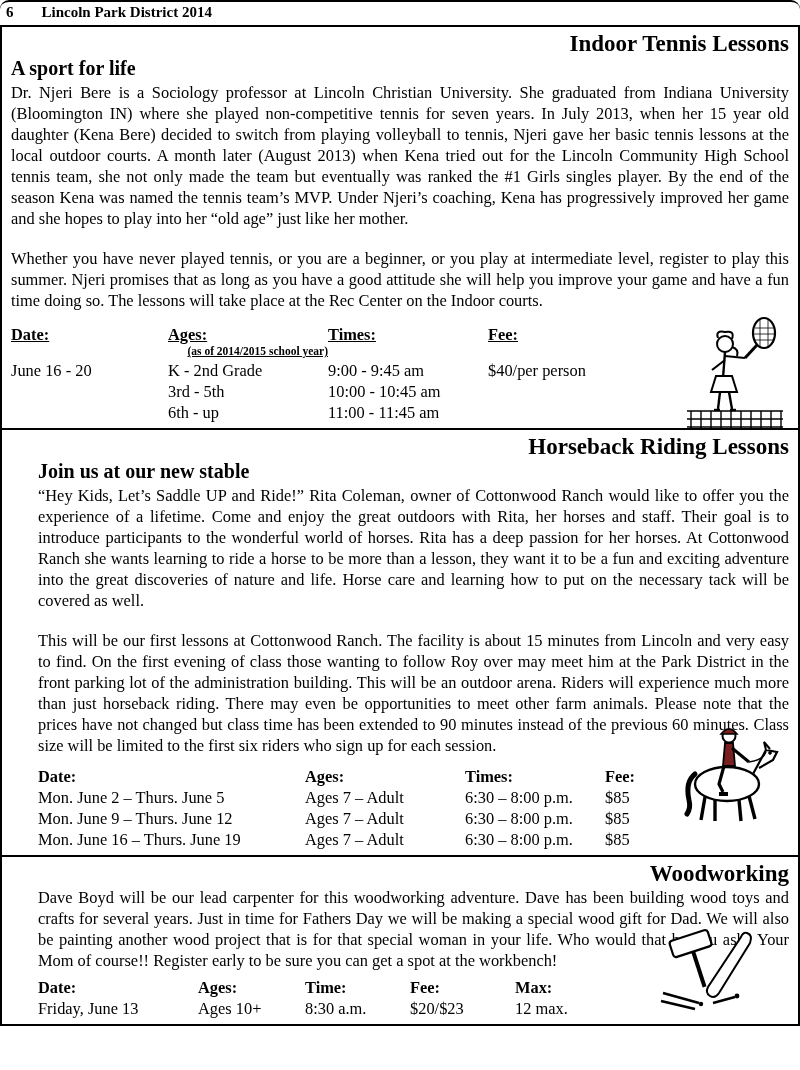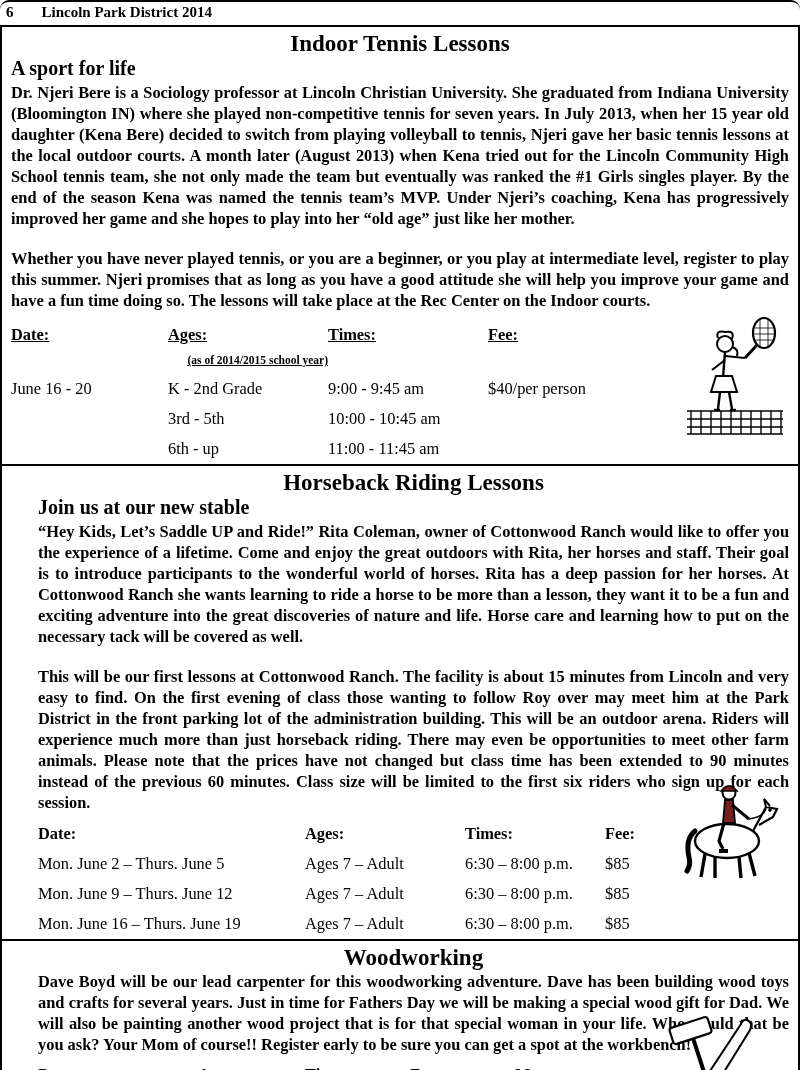--- a/index.html
+++ b/index.html
@@ -22,50 +22,49 @@
   section.box {
     border: 2px solid #000;
     margin: 0;
     padding: 2px 9px 5px 9px;
     position: relative;
     background: #fff;
   }
   section.box + section.box { margin-top: -2px; padding-left: 36px; }
   .section-title {
     margin: 1px 0 0 0;
-    text-align: center;
+    text-align: right;
     font-size: 23px;
     font-weight: bold;
     line-height: 1.18;
   }
   .section-sub {
     margin: 0 0 2px 0;
     text-align: left;
     font-size: 20px;
     font-weight: bold;
     line-height: 1.15;
   }
   .section-sub.italic { }
   p.body {
     margin: 0;
     font-size: 16.4px;
     line-height: 21px;
     text-align: justify;
-    font-weight: bold;
   }
   p.body + p.body { margin-top: 19px; }
   .sched {
     position: relative;
     font-size: 16.4px;
     line-height: 21px;
   }
   .sched.tennis  { margin-top: 13px; }
   .sched.horse   { margin-top: 10px; }
   .sched.wood    { margin-top: 6px; }
-  .srow { display: grid; margin-top: 9px; }
+  .srow { display: grid; }
   .tennis-cols { grid-template-columns: 157px 160px 160px 1fr; }
   .horse-cols  { grid-template-columns: 267px 160px 140px 1fr; }
   .wood-cols   { grid-template-columns: 160px 107px 105px 105px 1fr; }
   .hdr { font-weight: bold; }
   .hdr.u { text-decoration: underline; }
   .note-row { min-height: 15px; line-height: 13px; }
   .ages-note {
     font-size: 11.5px;
     font-weight: bold;
     text-decoration: underline;

